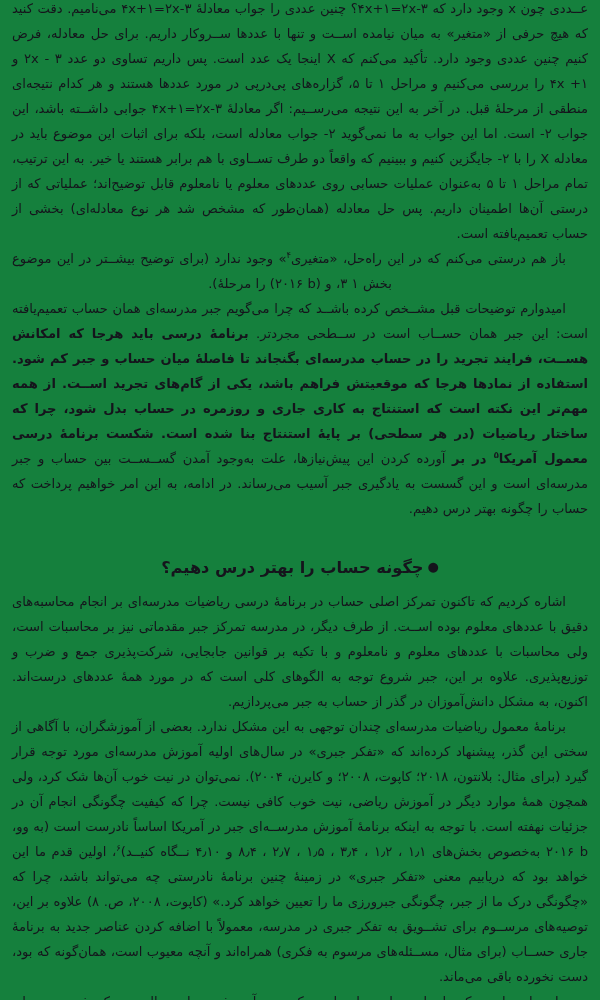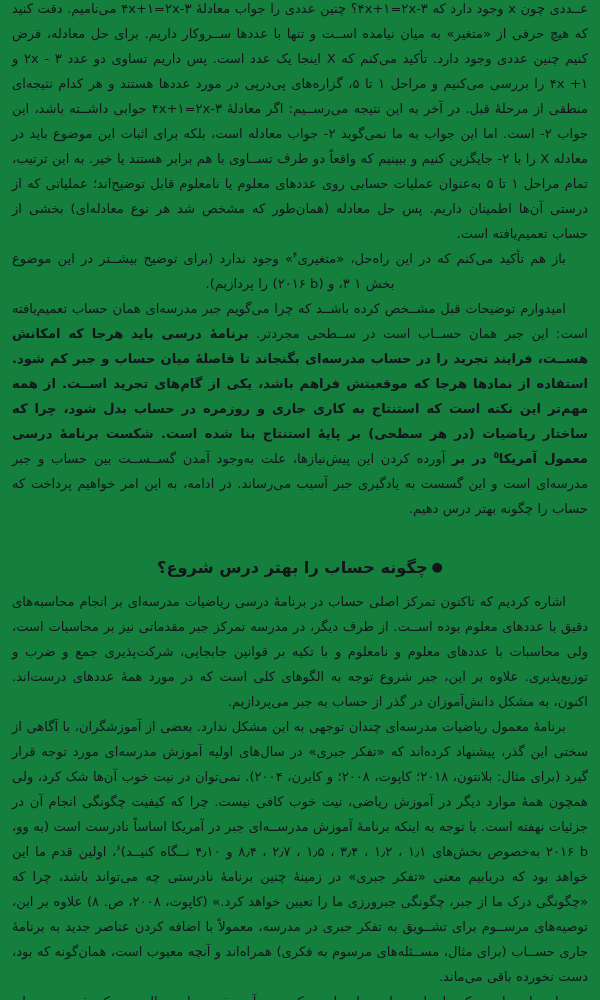--- a/index.html
+++ b/index.html
@@ -87,27 +87,27 @@
   .gap-after-heading { height: 9px; }
 </style>
 </head>
 <body>
 
 <div class="page">
   <div class="flow">
 
     <p class="para"><span>عــددی چون </span><span class="latin">x</span><span> وجود دارد که </span><span class="eq">۴x+۱=۲x-۳</span><span>؟ چنین عددی را جواب معادلۀ </span><span class="eq">۴x+۱=۲x-۳</span><span> می‌نامیم. دقت کنید که هیچ حرفی از «متغیر» به میان نیامده اســت و تنها با عددها ســروکار داریم. برای حل معادله، فرض کنیم چنین عددی وجود دارد. تأکید می‌کنم که </span><span class="latin">X</span><span> اینجا یک عدد است. پس داریم تساوی دو عدد </span><span class="eq">۲x - ۳</span><span> و </span><span class="eq">۴x +۱</span><span> را بررسی می‌کنیم و مراحل ۱ تا ۵، گزاره‌های پی‌درپی در مورد عددها هستند و هر کدام نتیجه‌ای منطقی از مرحلۀ قبل. در آخر به این نتیجه می‌رســیم: اگر معادلۀ </span><span class="eq">۴x+۱=۲x-۳</span><span> جوابی داشــته باشد، این جواب ۲- است. اما این جواب به ما نمی‌گوید ۲- جواب معادله است، بلکه برای اثبات این موضوع باید در معادله </span><span class="latin">X</span><span> را با ۲- جایگزین کنیم و ببینیم که واقعاً دو طرف تســاوی با هم برابر هستند یا خیر. به این ترتیب، تمام مراحل ۱ تا ۵ به‌عنوان عملیات حسابی روی عددهای معلوم یا نامعلوم قابل توضیح‌اند؛ عملیاتی که از درستی آن‌ها اطمینان داریم. پس حل معادله (همان‌طور که مشخص شد هر نوع معادله‌ای) بخشی از حساب تعمیم‌یافته است.</span></p>
 
-    <p class="para indent last-center"><span>باز هم تأکید می‌کنم که در این راه‌حل، «متغیری</span><sup class="fn">۴</sup><span>» وجود ندارد (برای توضیح بیشــتر در این موضوع بخش ۱ ۳، و (</span><span class="latin">۲۰۱۶ b</span><span>) را پردازیم).</span></p>
+    <p class="para indent last-center"><span>باز هم درستی می‌کنم که در این راه‌حل، «متغیری</span><sup class="fn">۴</sup><span>» وجود ندارد (برای توضیح بیشــتر در این موضوع بخش ۱ ۳، و (</span><span class="latin">۲۰۱۶ b</span><span>) را مرحلۀ).</span></p>
 
     <p class="para indent"><span>امیدوارم توضیحات قبل مشــخص کرده باشــد که چرا می‌گویم جبر مدرسه‌ای همان حساب تعمیم‌یافته است: این جبر همان حســاب است در ســطحی مجردتر. </span><span class="bold-run">برنامۀ درسی باید هرجا که امکانش هســت، فرایند تجرید را در حساب مدرسه‌ای بگنجاند تا فاصلۀ میان حساب و جبر کم شود. استفاده از نمادها هرجا که موقعیتش فراهم باشد، یکی از گام‌های تجرید اســت. از همه مهم‌تر این نکته است که استنتاج به کاری جاری و روزمره در حساب بدل شود، چرا که ساختار ریاضیات (در هر سطحی) بر پایۀ استنتاج بنا شده است. شکست برنامۀ درسی معمول آمریکا</span><sup class="fn bold-run">۵</sup><span class="bold-run"> در بر</span><span> آورده کردن این پیش‌نیازها، علت به‌وجود آمدن گســســت بین حساب و جبر مدرسه‌ای است و این گسست به یادگیری جبر آسیب می‌رساند. در ادامه، به این امر خواهیم پرداخت که حساب را چگونه بهتر درس دهیم.</span></p>
 
     <div class="gap-before-heading"></div>
 
-    <h2 class="heading"><span class="bulletglyph">●</span><span>چگونه حساب را بهتر درس شروع؟</span></h2>
+    <h2 class="heading"><span class="bulletglyph">●</span><span>چگونه حساب را بهتر درس دهیم؟</span></h2>
 
     <div class="gap-after-heading"></div>
 
     <p class="para indent">اشاره کردیم که تاکنون تمرکز اصلی حساب در برنامۀ درسی ریاضیات مدرسه‌ای بر انجام محاسبه‌های دقیق با عددهای معلوم بوده اســت. از طرف دیگر، در مدرسه تمرکز جبر مقدماتی نیز بر محاسبات است، ولی محاسبات با عددهای معلوم و نامعلوم و با تکیه بر قوانین جابجایی، شرکت‌پذیری جمع و ضرب و توزیع‌پذیری. علاوه بر این، جبر شروع توجه به الگوهای کلی است که در مورد همۀ عددهای درست‌اند. اکنون، به مشکل دانش‌آموزان در گذر از حساب به جبر می‌پردازیم.</p>
 
     <p class="para indent"><span>برنامۀ معمول ریاضیات مدرسه‌ای چندان توجهی به این مشکل ندارد. بعضی از آموزشگران، با آگاهی از سختی این گذر، پیشنهاد کرده‌اند که «تفکر جبری» در سال‌های اولیه آموزش مدرسه‌ای مورد توجه قرار گیرد (برای مثال: بلانتون، </span><span>۲۰۱۸</span><span>؛ کاپوت، </span><span>۲۰۰۸</span><span>؛ و کایرن، </span><span>۲۰۰۴</span><span>). نمی‌توان در نیت خوب آن‌ها شک کرد، ولی همچون همۀ موارد دیگر در آموزش ریاضی، نیت خوب کافی نیست. چرا که کیفیت چگونگی انجام آن در جزئیات نهفته است. با توجه به اینکه برنامۀ آموزش مدرســه‌ای جبر در آمریکا اساساً نادرست است (به وو، </span><span class="latin">۲۰۱۶ b</span><span> به‌خصوص بخش‌های ۱٫۱ ، ۱٫۲ ، ۳٫۴ ، ۱٫۵ ، ۲٫۷ ، ۸٫۴ و ۴٫۱۰ نــگاه کنیــد)</span><sup class="fn">۶</sup><span>، اولین قدم ما این خواهد بود که دریابیم معنی «تفکر جبری» در زمینۀ چنین برنامۀ نادرستی چه می‌تواند باشد، چرا که «چگونگی درک ما از جبر، چگونگی جبرورزی ما را تعیین خواهد کرد.» (کاپوت، </span><span>۲۰۰۸</span><span>، ص. ۸) علاوه بر این، توصیه‌های مرســوم برای تشــویق به تفکر جبری در مدرسه، معمولاً با اضافه کردن عناصر جدید به برنامۀ جاری حســاب (برای مثال، مســئله‌های مرسوم به فکری) همراه‌اند و آنچه معیوب است، همان‌گونه که بود، دست نخورده باقی می‌ماند.</span></p>
 
     <p class="para indent">ما بر این باوریم که راه‌حل ســاده‌تر این است که روی آموزش حساب سالم متمرکز شویم، به جای اینکه سعی کنیم آنچه را که هســت دست‌کاری کنیم. باور ما این نیست که آموزش حساب سالم، هدف نهایی است (هر چند</p>
 
   </div>

